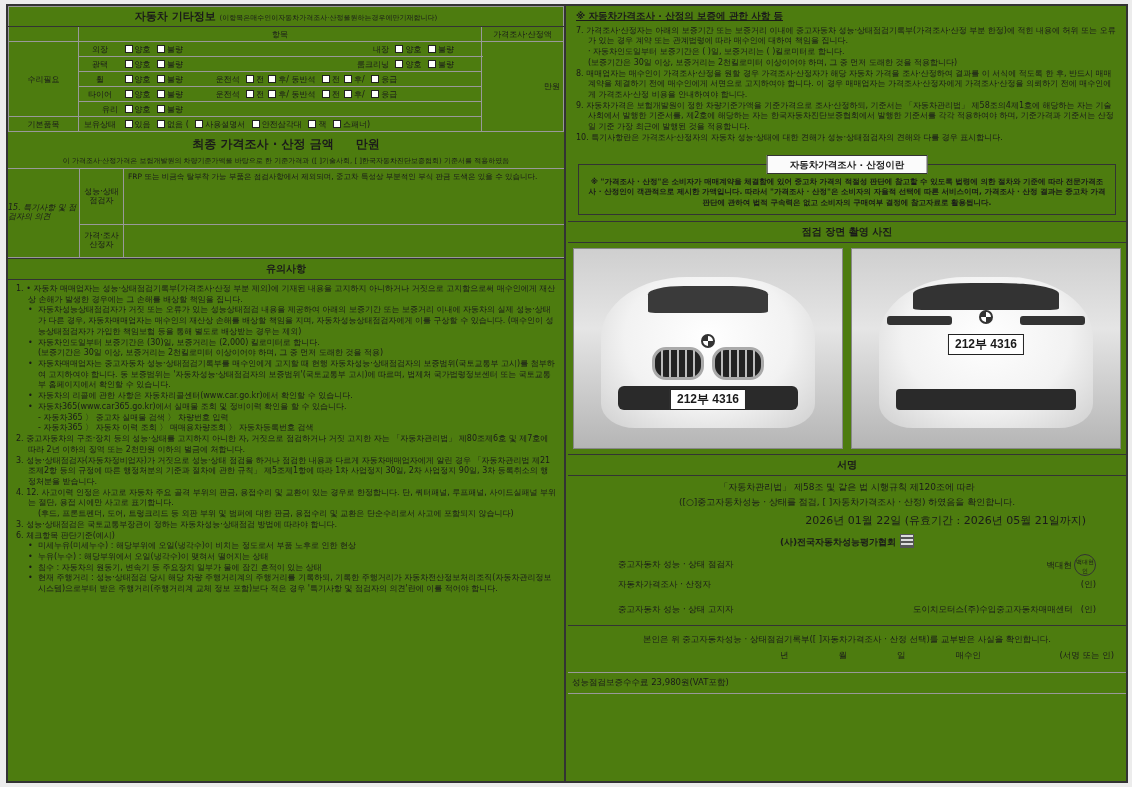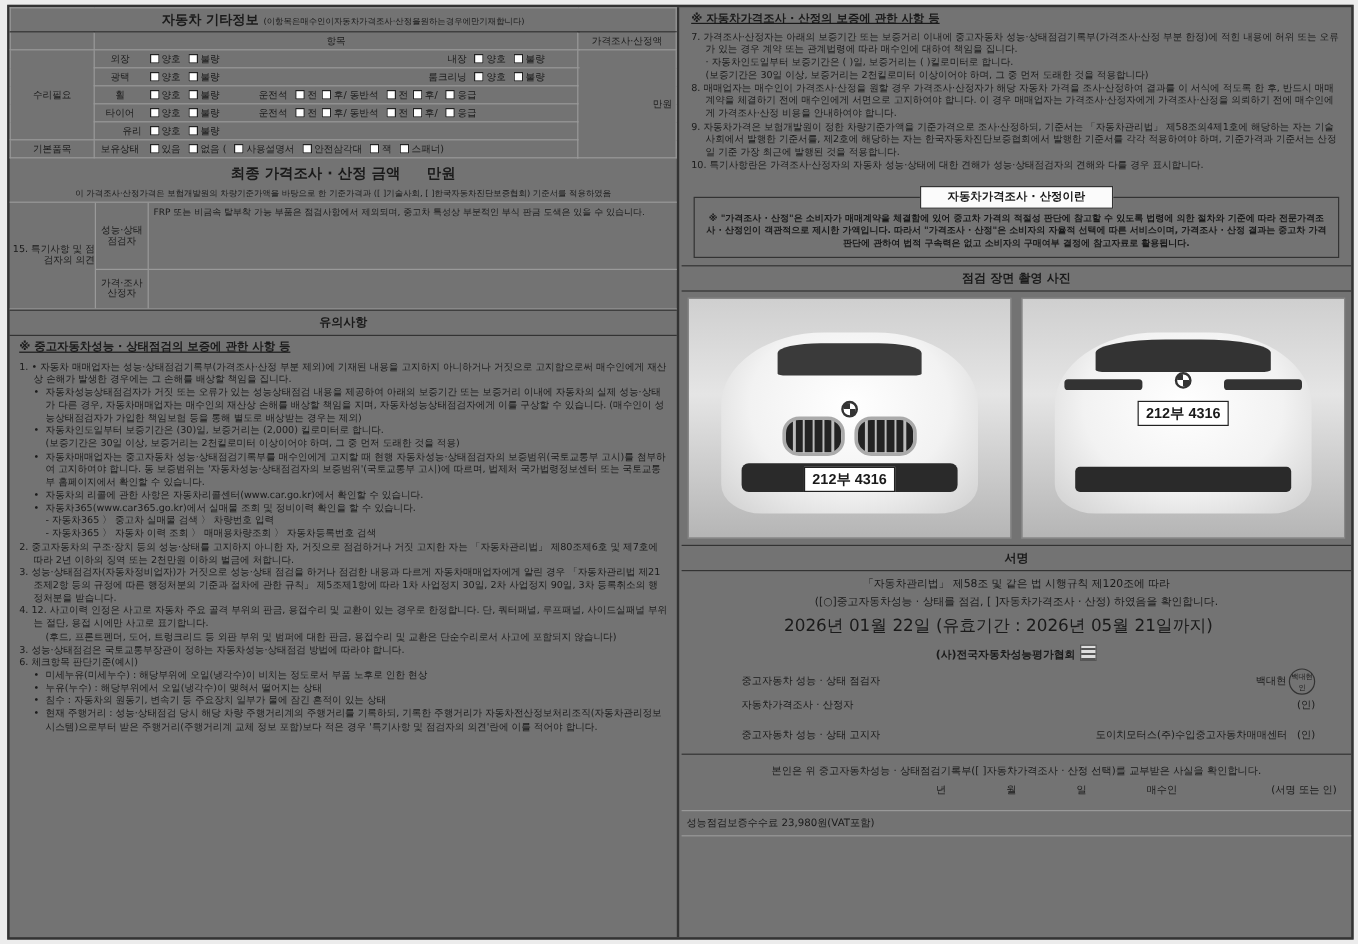--- a/index.html
+++ b/index.html
@@ -1,34 +1,34 @@
 <!DOCTYPE html>
 <html><head>
 <meta charset="utf-8">
 <style>
   * { box-sizing: border-box; margin: 0; padding: 0; }
   body { width: 1132px; height: 787px; background: #ececec; font-family: "DejaVu Sans", sans-serif; color: #1a1a1a; position: relative; overflow: hidden; }
-  .page { position: absolute; left: 6px; top: 4px; width: 1122px; height: 779px; background: #737373; border: 2px solid #333; }
+  .page { position: absolute; left: 6px; top: 4px; width: 1122px; height: 779px; background: #4d7c0f; border: 2px solid #333; }
   .col { position: absolute; top: 0; bottom: 0; }
   .left { left: 0; width: 558px; border-right: 2px solid #333; }
   .right { left: 560px; right: 0; }
   table.info { width: 100%; border-collapse: collapse; font-size: 8px; }
   table.info td { border: 1px solid #999; padding: 1px 3px; height: 15px; vertical-align: middle; }
   .hdr-title { text-align: center; font-size: 11px; font-weight: bold; height: 20px !important; border-bottom: 1.5px solid #333 !important; }
   .hdr-title small { font-size: 7px; font-weight: normal; }
   .center { text-align: center; }
   .cb { display: inline-block; width: 8px; height: 8px; border: 1px solid #222; vertical-align: -1px; margin: 0 2px 0 4px; background: #fff; }
   .opt { white-space: nowrap; }
   .section-bar { text-align: center; font-weight: bold; border-top: 1.5px solid #333; border-bottom: 1.5px solid #333; font-size: 10px; padding: 3px 0; }
   .final { text-align: center; padding: 4px 0 2px; border-bottom: 1px solid #999; }
   .final .amt { font-size: 12px; font-weight: bold; }
   .final .amt span { margin-left: 22px; }
   .final .note { font-size: 7px; margin-top: 3px; }
   .opinion { display: grid; grid-template-columns: 72px 44px 1fr; border-bottom: 1px solid #999; font-size: 8px; }
-  .opinion .lab { grid-row: 1 / 3; display: flex; align-items: center; justify-content: center; text-align: right; border-right: 1px solid #999; line-height: 1.1; }
+  .opinion .lab { grid-row: 1 / 3; display: flex; align-items: center; justify-content: center; text-align: left; border-right: 1px solid #999; line-height: 1.1; font-style: italic; }
   .opinion .sub { display: flex; align-items: center; justify-content: center; text-align: center; border-right: 1px solid #999; line-height: 1.1; }
   .opinion .sub1 { height: 56px; border-bottom: 1px solid #999; }
   .opinion .txt1 { padding: 3px 4px; border-bottom: 1px solid #999; font-size: 7.5px; line-height: 1.2; }
   .opinion .sub2 { height: 32px; }
   .notes { padding: 4px 8px; font-size: 8px; line-height: 1.34; }
   .notes h3 { font-size: 9.5px; text-decoration: underline; font-weight: bold; margin-bottom: 4px; }
   .notes .it { padding-left: 12px; text-indent: -12px; }
   .notes .bl { padding-left: 22px; text-indent: -10px; }
   .notes .bl:before { content: "•"; display: inline-block; width: 10px; text-indent: 0; }
   .notes .sub { padding-left: 22px; }
@@ -49,21 +49,21 @@
   .plate.front { top: 74%; }
   .plate.rear { top: 38%; }
   .tail { position: absolute; top: 26%; height: 6%; width: 30%; background: #333; border-radius: 3px; }
   .tail.l { left: 4%; } .tail.r { right: 4%; }
   .logo { position: absolute; left: 50%; transform: translateX(-50%); width: 14px; height: 14px; border-radius: 50%; background: conic-gradient(#fff 0 25%, #333 0 50%, #fff 0 75%, #333 0); border: 2px solid #333; }
   .logo.front { top: 38%; } .logo.rear { top: 22%; }
   .rear-glass { position: absolute; left: 16%; right: 16%; top: 4%; height: 18%; background: #333; border-radius: 40% 40% 6% 6%; }
   .rear-bumper { position: absolute; left: 8%; right: 8%; top: 74%; height: 14%; background: #2a2a2a; border-radius: 4px; }
   .sign { padding: 4px 10px 0; font-size: 9px; }
   .sign .c { text-align: center; line-height: 1.7; }
-  .sign .date { text-align: center; padding-right: 30px; font-size: 14px; margin-top: 2px; }
+  .sign .date { text-align: right; padding-right: 30px; font-size: 11px; margin-top: 2px; }
   .sign .org { text-align: center; font-weight: bold; margin-top: 6px; font-size: 9px; }
   .qr { display: inline-block; width: 14px; height: 14px; vertical-align: -3px; margin-left: 4px; background: repeating-linear-gradient(0deg, #555 0 2px, #ddd 2px 4px), #999; border: 1px solid #555; }
   .srow { display: flex; justify-content: space-between; align-items: center; font-size: 8.5px; padding: 0 20px 0 40px; }
   .seal { display: inline-block; width: 22px; height: 22px; border: 1.5px solid #333; border-radius: 50%; font-size: 6px; line-height: 9px; text-align: center; padding-top: 2px; vertical-align: middle; margin-left: 2px; }
   .confirm { border-top: 1.5px solid #333; padding: 8px 12px 4px; font-size: 8.5px; }
   .confirm .c { text-align: center; }
   .confirm .d { display: flex; margin-top: 4px; padding-left: 200px; gap: 50px; }
   .confirm .d .last { margin-left: auto; }
   .fee { border-top: 1px solid #999; border-bottom: 1px solid #999; font-size: 8.5px; padding: 4px 4px; margin-top: 6px; }
   .section-title-bar { text-align: center; font-weight: bold; font-size: 10px; padding: 3px 0; border-top: 1.5px solid #333; border-bottom: 1.5px solid #333; }
@@ -178,21 +178,20 @@
       <div class="lab">15. 특기사항 및 점검자의 의견</div>
       <div class="sub sub1">성능·상태 점검자</div>
       <div class="txt1">FRP 또는 비금속 탈부착 가능 부품은 점검사항에서 제외되며, 중고차 특성상 부분적인 부식 판금 도색은 있을 수 있습니다.</div>
       <div class="sub sub2">가격·조사 산정자</div>
       <div></div>
     </div>
 
     <div class="section-bar">유의사항</div>
 
     <div class="notes">
-      <h3>※ 중고자동차성능 · 상태점검의 보증에 관한 사항 등</h3>
       <div id="left-notes">
           <div class="it">1. • 자동차 매매업자는 성능·상태점검기록부(가격조사·산정 부분 제외)에 기재된 내용을 고지하지 아니하거나 거짓으로 고지함으로써 매수인에게 재산상 손해가 발생한 경우에는 그 손해를 배상할 책임을 집니다.</div>
           <div class="bl">자동차성능상태점검자가 거짓 또는 오류가 있는 성능상태점검 내용을 제공하여 아래의 보증기간 또는 보증거리 이내에 자동차의 실제 성능·상태가 다른 경우, 자동차매매업자는 매수인의 재산상 손해를 배상할 책임을 지며, 자동차성능상태점검자에게 이를 구상할 수 있습니다. (매수인이 성능상태점검자가 가입한 책임보험 등을 통해 별도로 배상받는 경우는 제외)</div>
           <div class="bl">자동차인도일부터 보증기간은 (30)일, 보증거리는 (2,000) 킬로미터로 합니다.</div>
           <div class="sub">(보증기간은 30일 이상, 보증거리는 2천킬로미터 이상이어야 하며, 그 중 먼저 도래한 것을 적용)</div>
           <div class="bl">자동차매매업자는 중고자동차 성능·상태점검기록부를 매수인에게 고지할 때 현행 자동차성능·상태점검자의 보증범위(국토교통부 고시)를 첨부하여 고지하여야 합니다. 동 보증범위는 '자동차성능·상태점검자의 보증범위'(국토교통부 고시)에 따르며, 법제처 국가법령정보센터 또는 국토교통부 홈페이지에서 확인할 수 있습니다.</div>
           <div class="bl">자동차의 리콜에 관한 사항은 자동차리콜센터(www.car.go.kr)에서 확인할 수 있습니다.</div>
           <div class="bl">자동차365(www.car365.go.kr)에서 실매물 조회 및 정비이력 확인을 할 수 있습니다.</div>
           <div class="sub">- 자동차365 〉 중고차 실매물 검색 〉 차량번호 입력</div>
           <div class="sub">- 자동차365 〉 자동차 이력 조회 〉 매매용차량조회 〉 자동차등록번호 검색</div>

